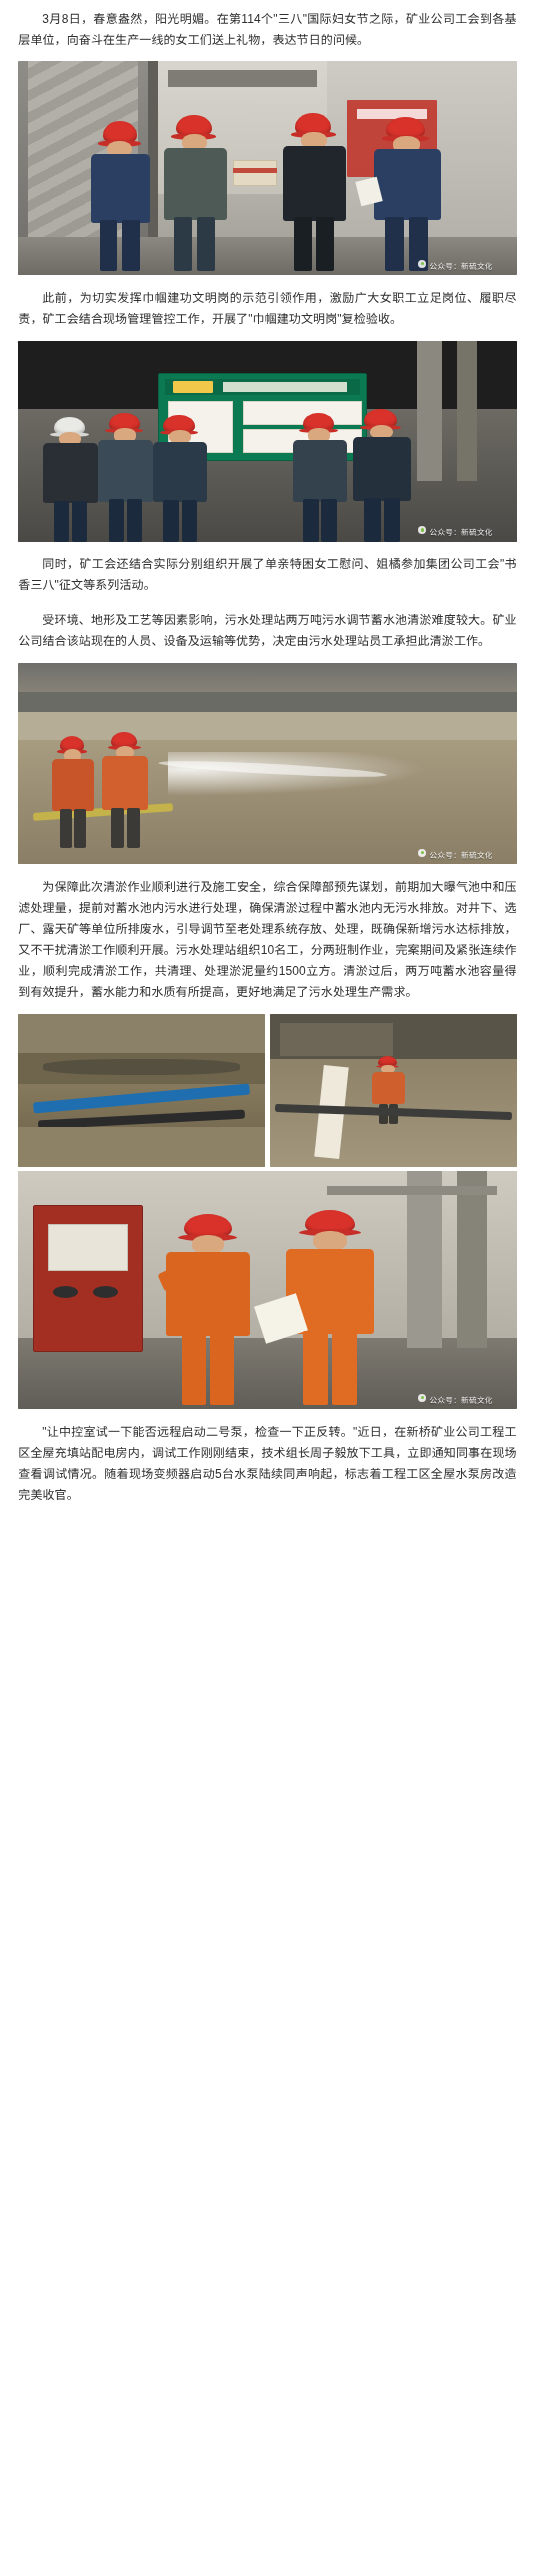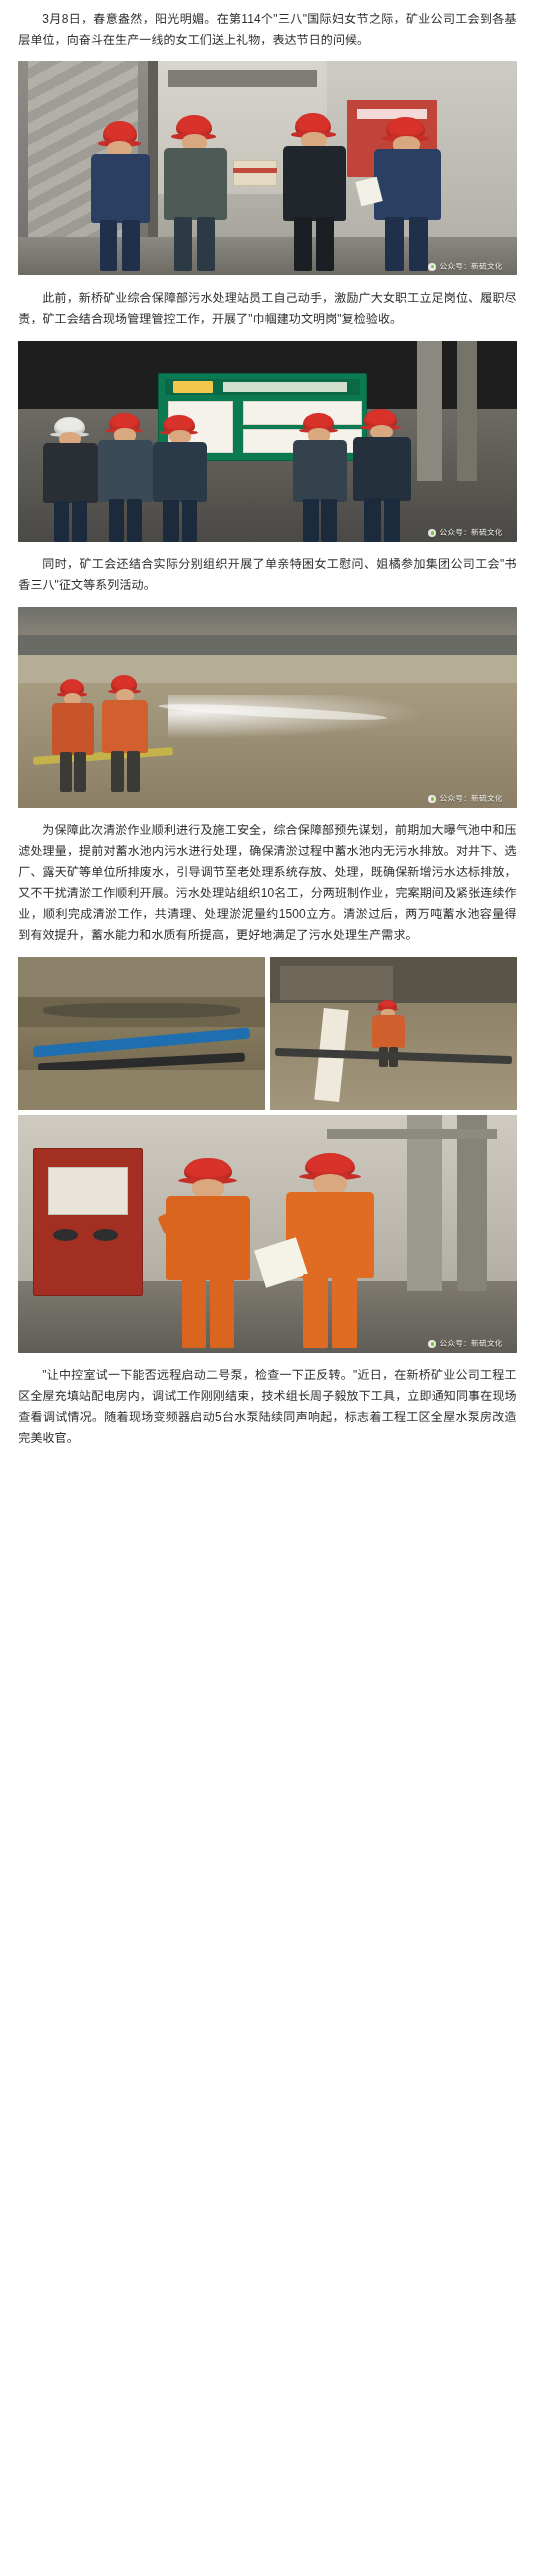--- a/index.html
+++ b/index.html
@@ -35,28 +35,28 @@
     position: relative;
   }
   .photo {
     position: relative;
     width: 100%;
     overflow: hidden;
     border-radius: 1.2px;
   }
   .watermark {
     position: absolute;
-    right: 14px;
+    right: 24px;
     bottom: 4.9px;
     color: rgba(255,255,255,0.92);
     font-size: 7.6px;
     letter-spacing: 0.3px;
     text-shadow: 0 0.6px 1.2px rgba(0,0,0,0.45);
     display: flex;
-    align-items: flex-end;
+    align-items: flex-start;
     gap: 3.1px;
     z-index: 6;
   }
   .wm-dot {
     width: 8px; height: 8px; border-radius: 50%;
     background: rgba(255,255,255,0.85);
     display: inline-block;
     position: relative;
   }
   .wm-dot::after {
@@ -206,21 +206,21 @@
           <div class="legs" style="left:52%;top:65%;width:24%;height:35%;background:#20304a;"></div>
         </div>
       </div>
       <div class="watermark">
         <span class="wm-dot"></span>
         <span>公众号：新硫文化</span>
       </div>
     </div>
   </div>
 
-  <p class="para indent">此前，新桥矿业综合保障部污水处理站员工自己动手，激励广大女职工立足岗位、履职尽责，矿工会结合现场管理管控工作，开展了"巾帼建功文明岗"复检验收。</p>
+  <p class="para indent">此前，为切实发挥巾帼建功文明岗的示范引领作用，激励广大女职工立足岗位、履职尽责，矿工会结合现场管理管控工作，开展了"巾帼建功文明岗"复检验收。</p>
 
   <div class="photo-wrap">
     <div class="photo" style="height:201px;background:linear-gradient(180deg,#2b2b2b 0%,#3a3a38 30%,#55534e 100%);">
       <div class="scene">
 
         <div style="position:absolute;left:0;top:0;width:100%;height:34%;background:#1e1e1f;"></div>
         <div style="position:absolute;left:0;top:34%;width:100%;height:66%;background:linear-gradient(180deg,#6c6a63,#4b4945);"></div>
 
         <div style="position:absolute;left:28%;top:16%;width:42%;height:44%;background:#0b7a52;border:1.2px solid #0a5f41;border-radius:1.8px;"></div>
         <div style="position:absolute;left:29.5%;top:19%;width:39%;height:8%;background:#0a6a48;"></div>
@@ -272,20 +272,21 @@
       <div class="watermark">
         <span class="wm-dot"></span>
         <span>公众号：新硫文化</span>
       </div>
     </div>
   </div>
 
   <p class="para indent">同时，矿工会还结合实际分别组织开展了单亲特困女工慰问、姐橘参加集团公司工会"书香三八"征文等系列活动。</p>
 
 
+  <p class="para indent">受环境、地形及工艺等因素影响，污水处理站两万吨污水调节蓄水池清淤难度较大。矿业公司结合该站现在的人员、设备及运输等优势，决定由污水处理站员工承担此清淤工作。</p>
 
   <div class="photo-wrap">
     <div class="photo" style="height:201px;background:linear-gradient(180deg,#b9b09a 0%,#a89d86 35%,#8d8368 100%);">
       <div class="scene">
         <div style="position:absolute;left:0;top:0;width:100%;height:16%;background:linear-gradient(180deg,#6f6f6b,#8a857a);"></div>
         <div style="position:absolute;left:0;top:14%;width:100%;height:10%;background:#6b6b66;"></div>
         <div style="position:absolute;left:0;top:24%;width:100%;height:14%;background:#b6ad97;"></div>
         <div style="position:absolute;left:0;top:38%;width:100%;height:62%;background:linear-gradient(180deg,#a79b80,#8a7f66);"></div>
 
         <div style="position:absolute;left:30%;top:44%;width:52%;height:22%;background:radial-gradient(ellipse at 8% 40%, rgba(255,255,255,.85), rgba(255,255,255,0) 70%);"></div>

